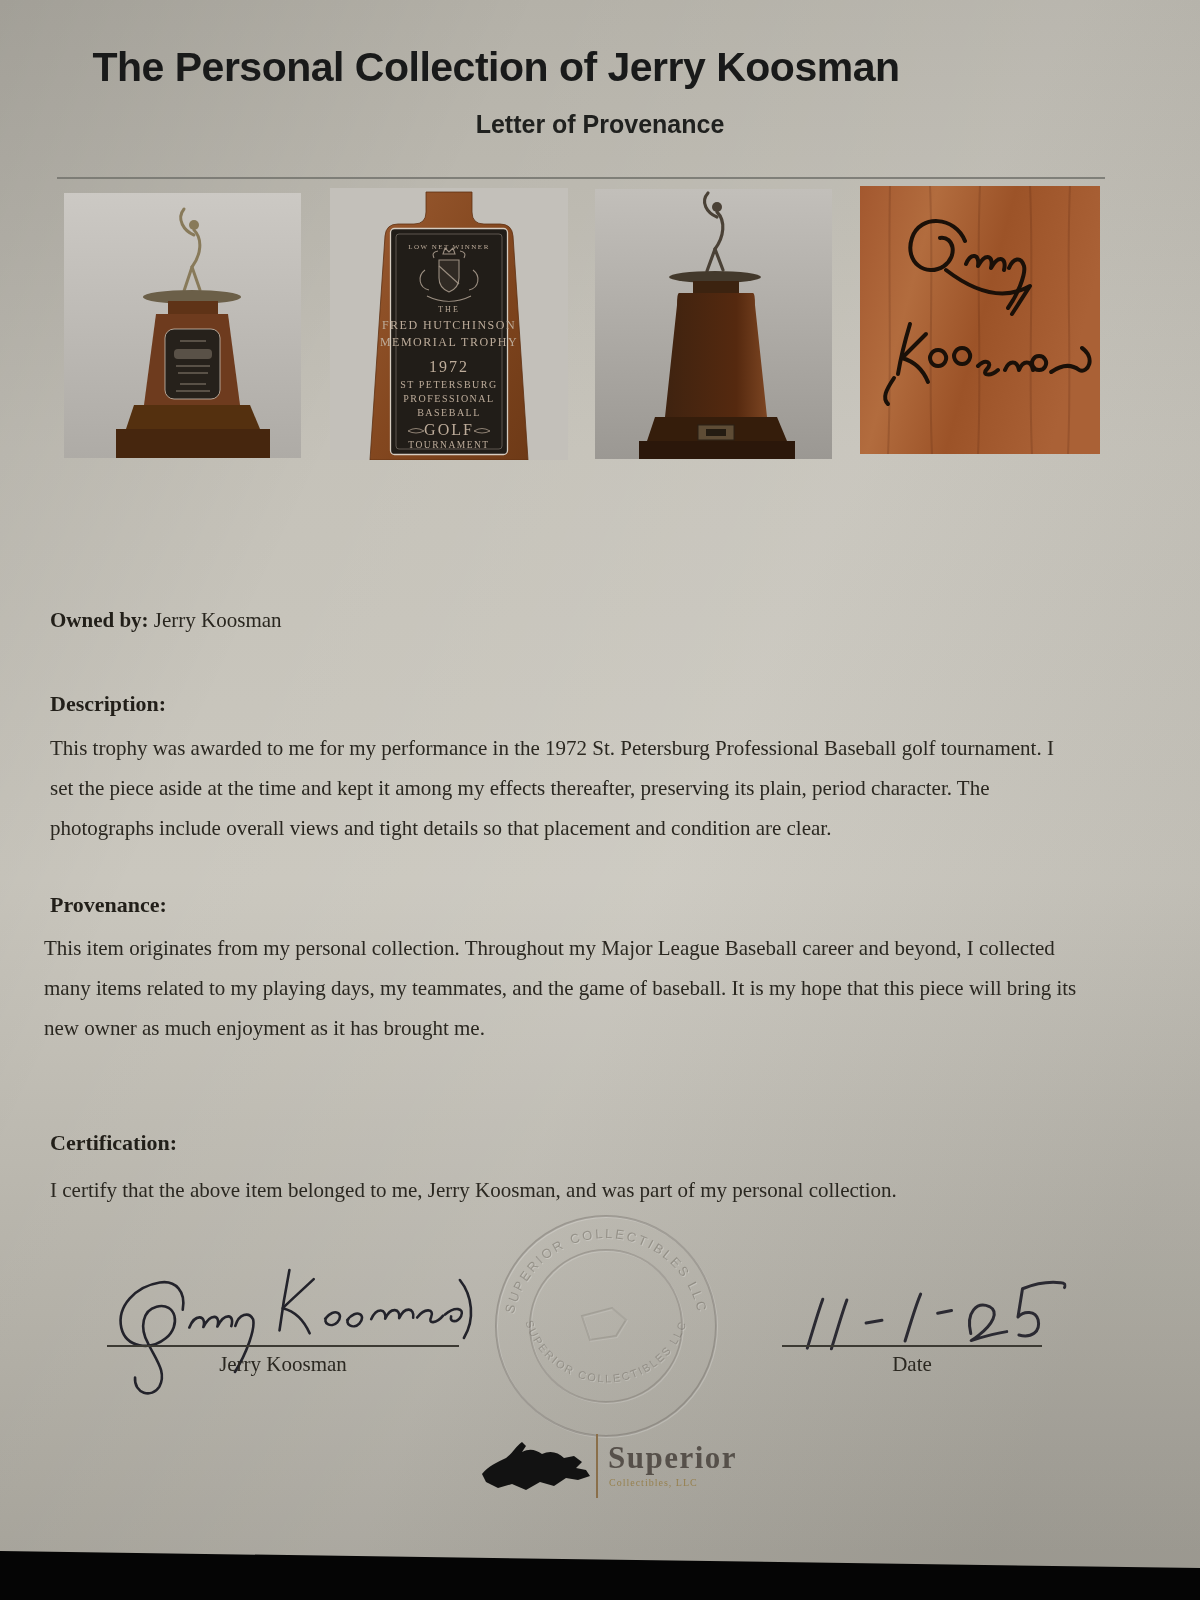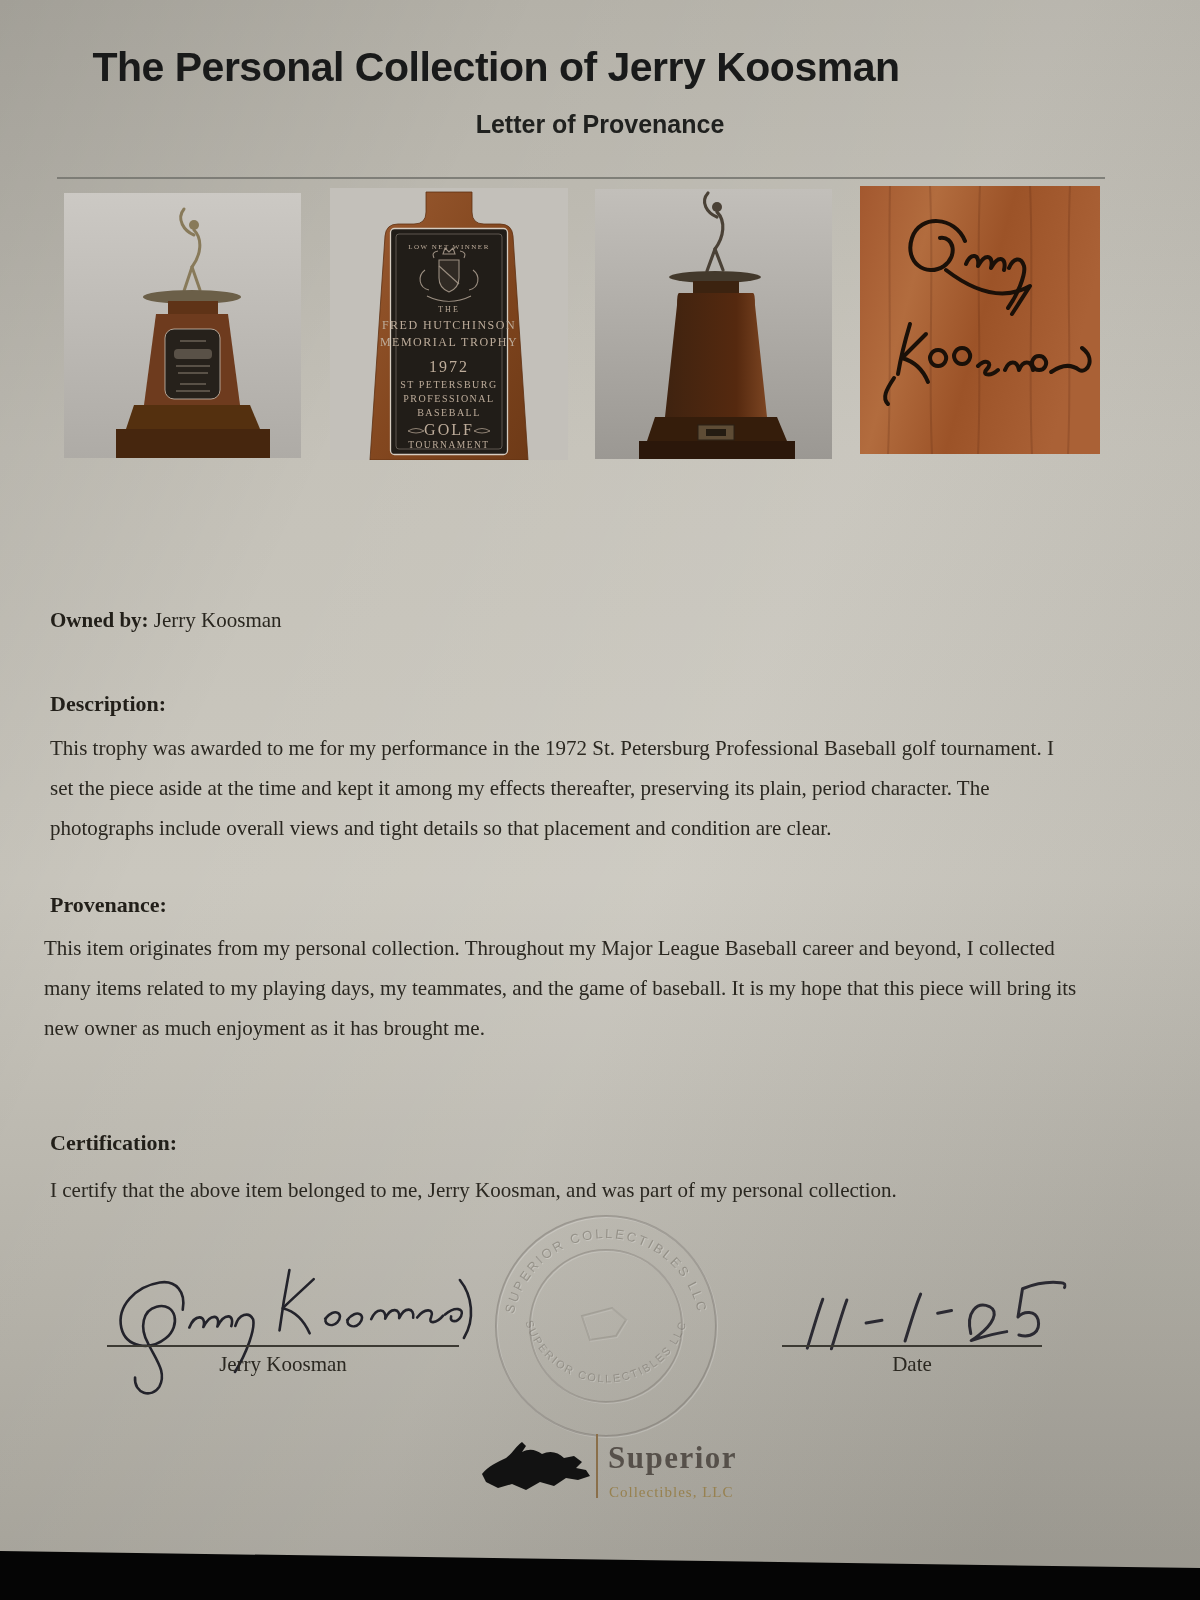--- a/index.html
+++ b/index.html
@@ -17,21 +17,21 @@
     font-family:"Liberation Sans",sans-serif;font-weight:700;font-size:25px;color:#20211f;}
   .rule{left:57px;top:177px;width:1048px;height:2px;background:#74746e;opacity:.85;}
   .photo{position:absolute;overflow:hidden;}
   .serifline{color:#29261f;font-size:21px;}
   .serifline b{font-weight:700;color:#221f19;}
   .heading{font-weight:700;font-size:22px;color:#221f19;text-align:center;}
   .para{font-size:21px;line-height:40px;color:#2b2821;}
   .sigline{border-top:2px solid #3c3a33;}
   .underline-label{text-align:center;font-size:21px;color:#2b2821;}
   .brandname{font-size:31px;color:#56504a;letter-spacing:1.5px;font-weight:600;}
-  .brandsub{font-size:15px;color:#97814f;letter-spacing:1px;margin-top:7px;}
+  .brandsub{font-size:10px;color:#97814f;letter-spacing:1px;}
   .blackstrip{left:0;top:1544px;width:1200px;height:56px;background:#050505;
     clip-path:polygon(0 7px,100% 24px,100% 56px,0 56px);}
 </style>
 </head>
 <body>
 
 <div id="paper">
 
   <div class="abs title">The Personal Collection of Jerry Koosman</div>
   <div class="abs subtitle">Letter of Provenance</div>

